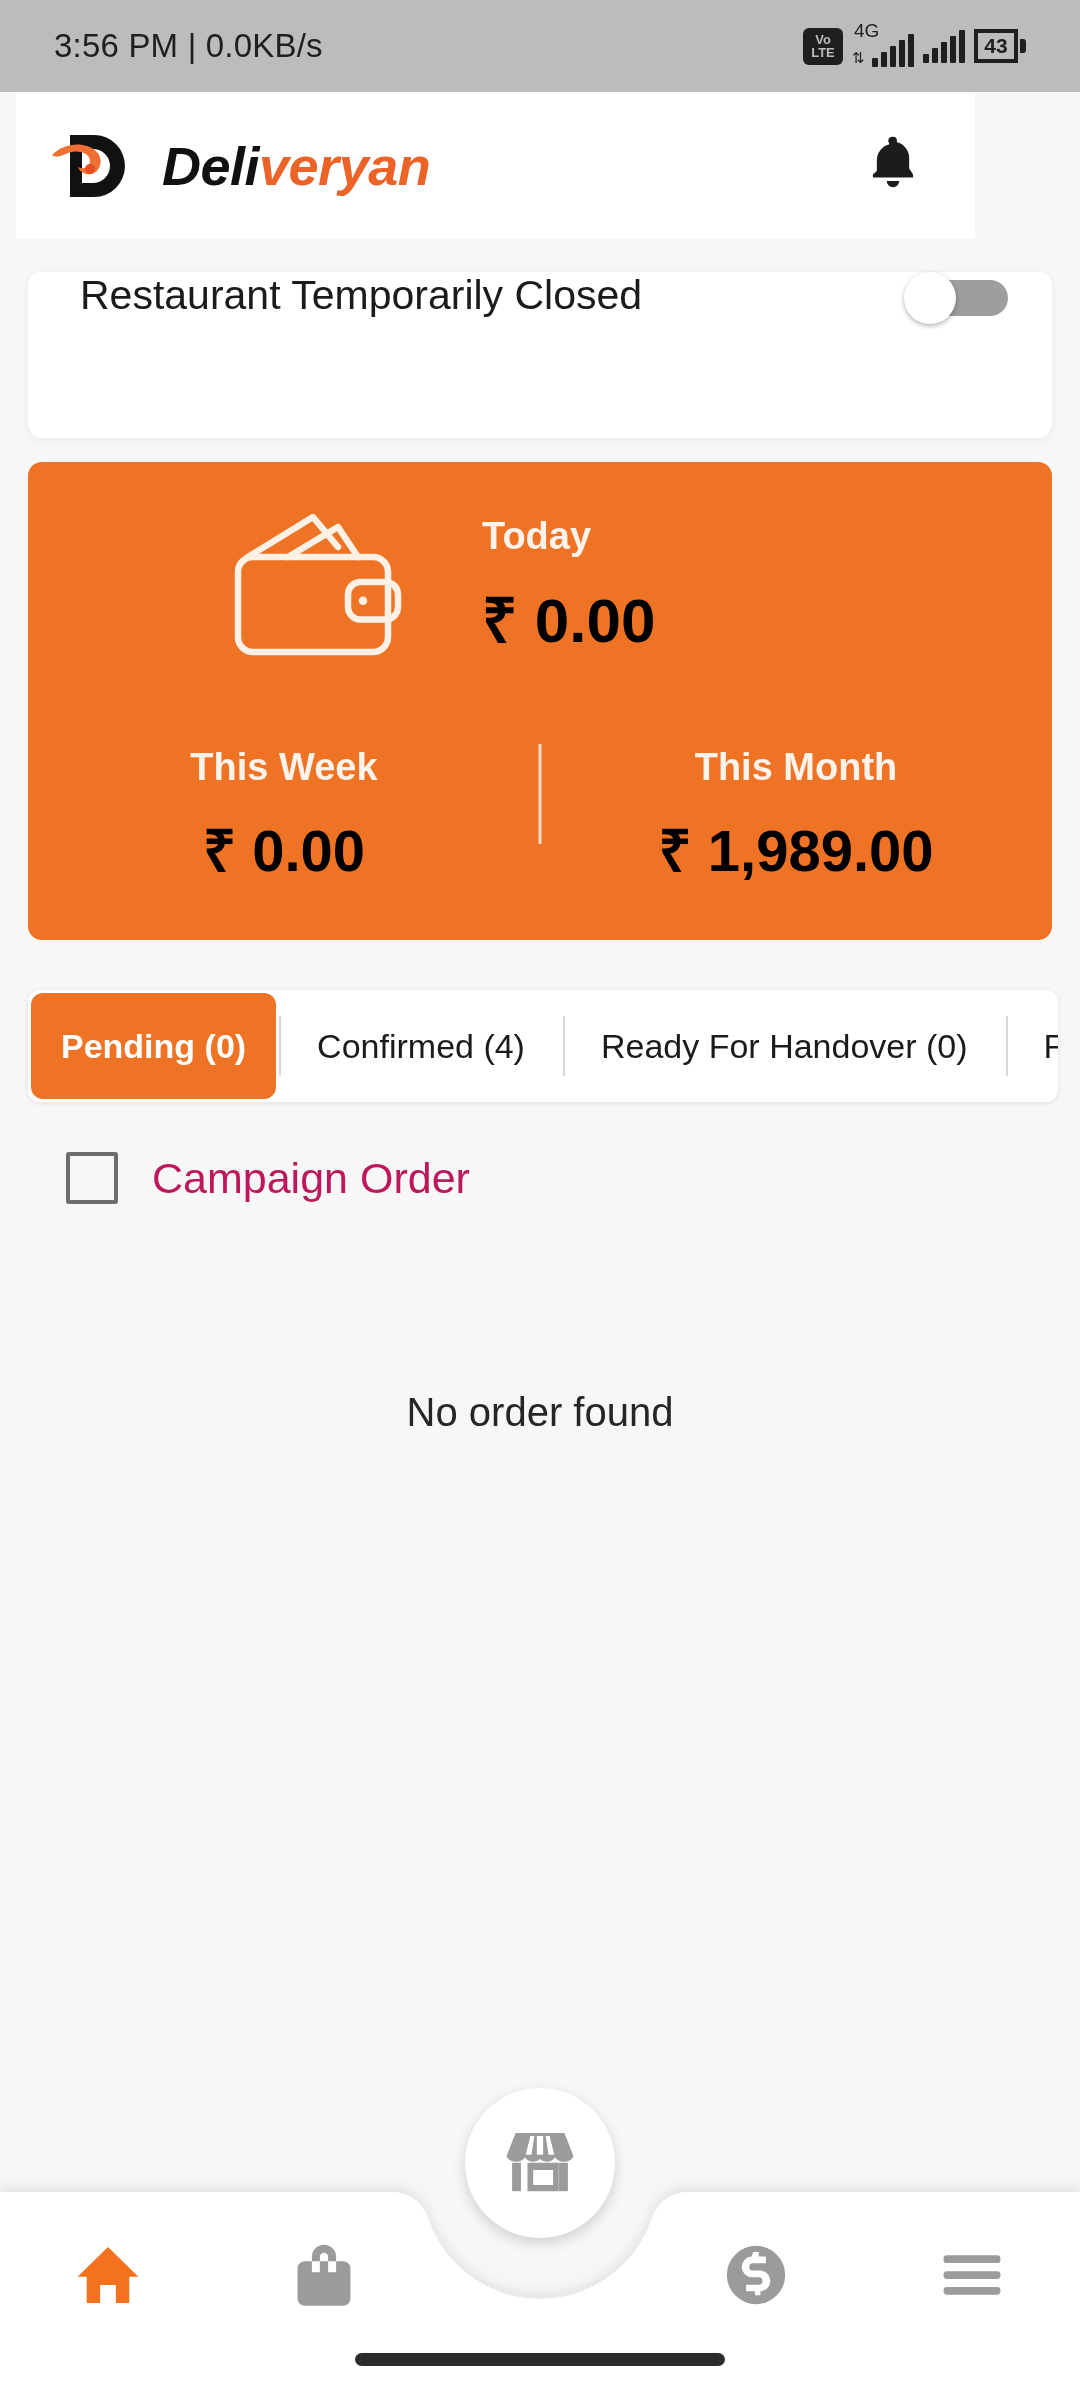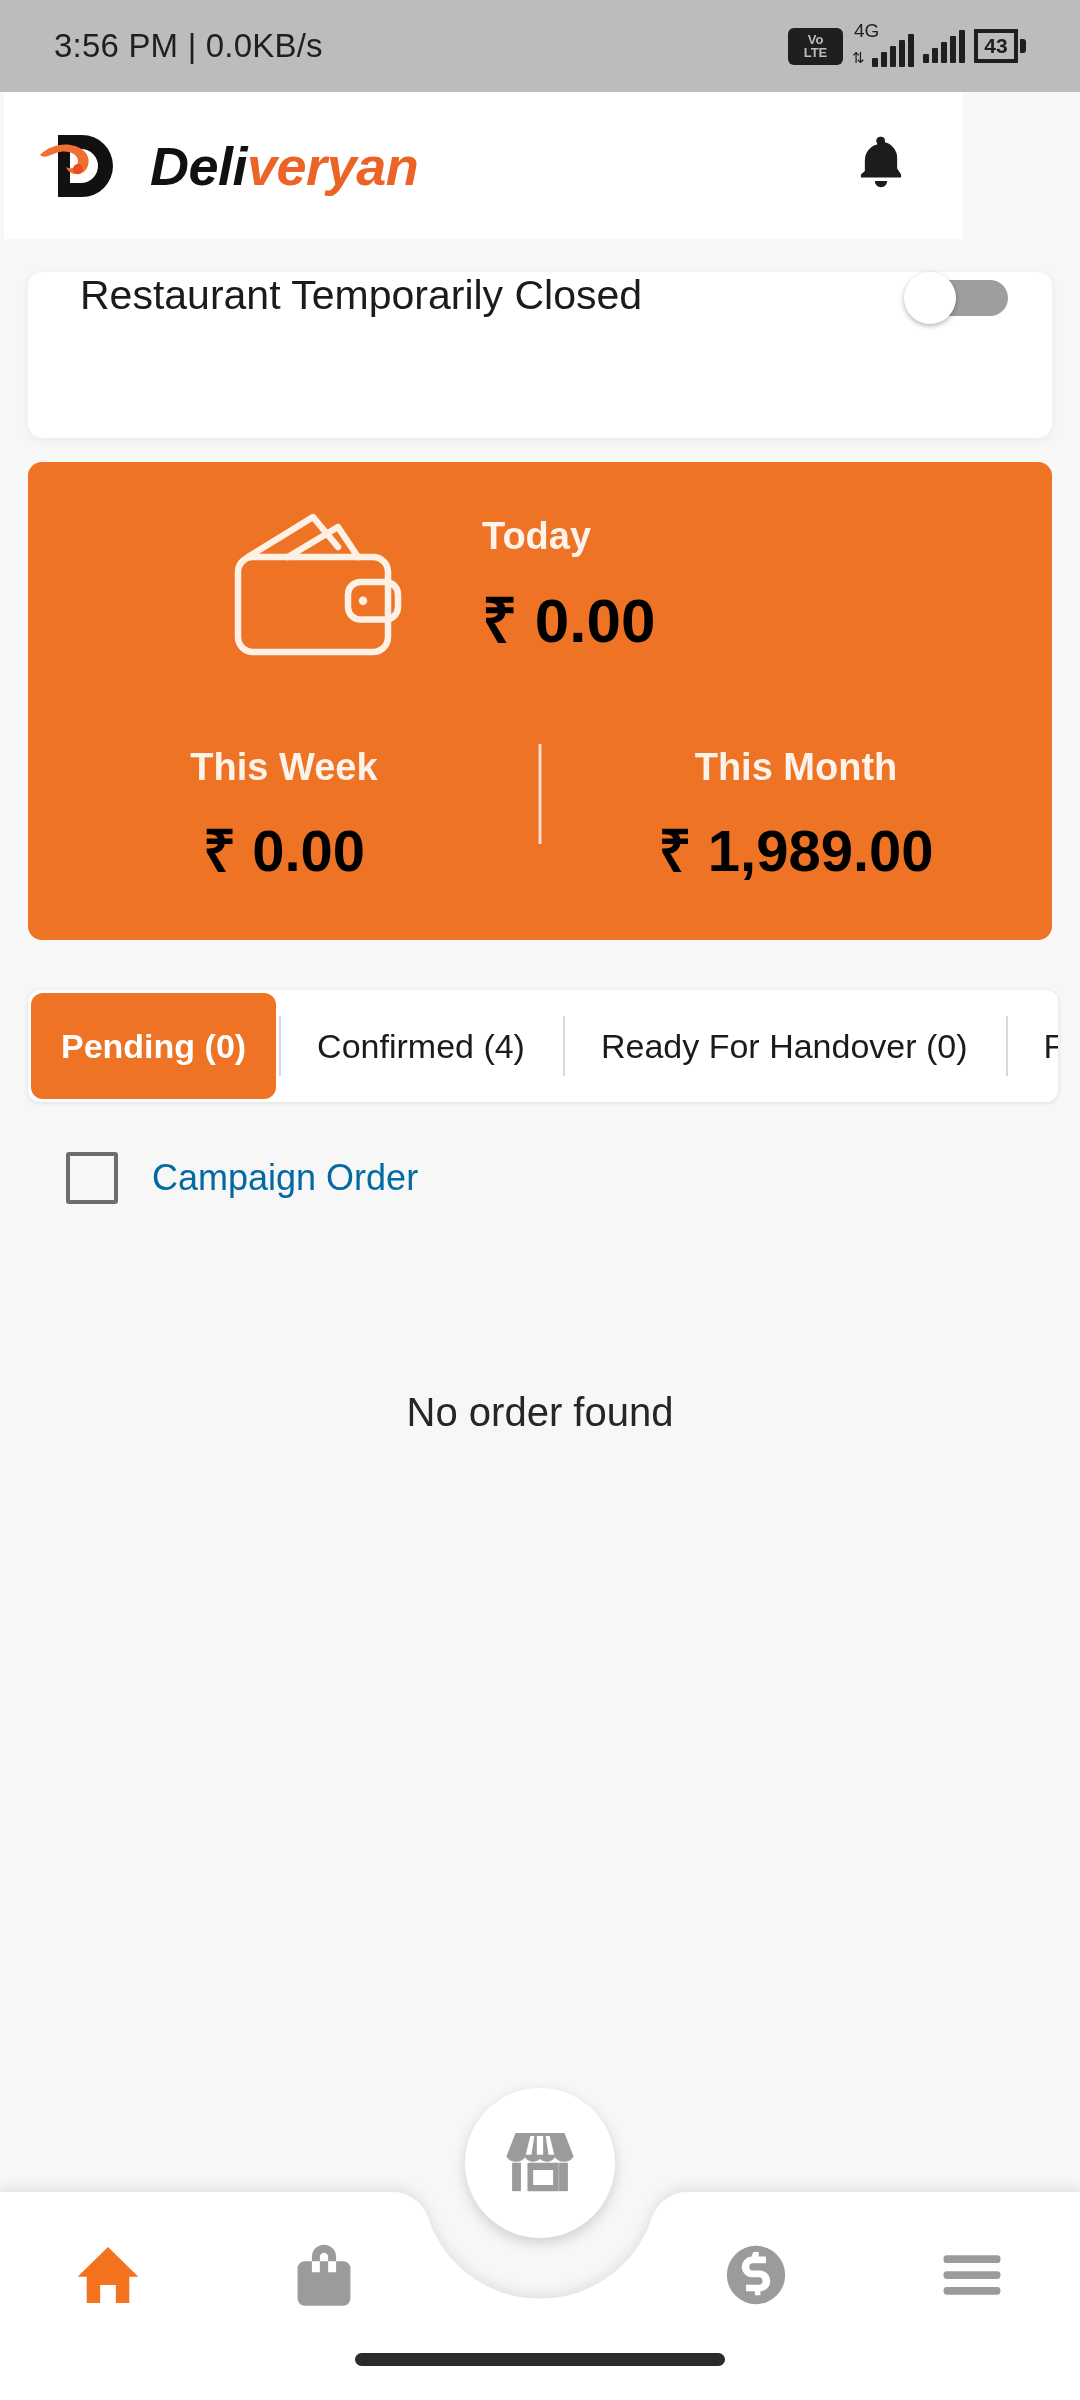--- a/index.html
+++ b/index.html
@@ -13,21 +13,21 @@
 
   
   .statusbar{
     position:absolute; top:0; left:0; width:1080px; height:92px;
     background:#bcbcbc; display:flex; align-items:center;
     justify-content:space-between; padding:16px 54px;
   }
   .sb-left{ font-size:33px; color:#1f1f1f; letter-spacing:.2px; }
   .sb-right{ display:flex; align-items:center; gap:9px; }
   .volte{
-    width:55px;height:37px;background:#1f1f1f;border-radius:6px;color:#bcbcbc;
+    width:40px;height:37px;background:#1f1f1f;border-radius:6px;color:#bcbcbc;
     display:flex;flex-direction:column;align-items:center;justify-content:center;
     font-size:13px;line-height:13px;font-weight:bold;
   }
   .netgrp{ position:relative; display:flex; align-items:flex-end; height:42px; }
   .g4{ position:absolute; top:-4px; left:2px; font-size:19px; color:#1f1f1f; line-height:19px;}
   .arrows{ position:absolute; bottom:2px; left:0; font-size:15px; color:#1f1f1f; line-height:15px;}
   .bars{ display:flex; align-items:flex-end; gap:3px; margin-left:20px; }
   .bars i{ display:block; width:6px; background:#1f1f1f; border-radius:1px; }
   .bars i:nth-child(1){height:9px}
   .bars i:nth-child(2){height:15px}
@@ -44,21 +44,21 @@
   .battery{ position:relative; display:flex; align-items:center; }
   .batt-body{
     width:44px;height:34px;border:4px solid #1f1f1f;border-radius:0;
     display:flex;align-items:center;justify-content:center;
     font-size:21px;font-weight:bold;color:#1f1f1f;
   }
   .batt-tip{ width:6px;height:14px;background:#1f1f1f;border-radius:0 3px 3px 0;margin-left:2px;}
 
   
   .appbar{
-    position:absolute; top:92px; left:4px; width:959px; height:147px;
+    position:absolute; top:92px; left:16px; width:959px; height:147px;
     background:#ffffff; display:flex; align-items:center;
     padding:0 46px 0 34px; justify-content:space-between;
   }
   .brand{ display:flex; align-items:center; gap:30px; }
   .mark{ position:relative; width:82px; height:74px; }
   .logotext{ font-size:54px; font-weight:bold; font-style:italic; letter-spacing:-0.5px; line-height:1;}
   .logotext .blk{ color:#111111; }
   .logotext .org{ color:#ec6327; }
   .bell-btn{ width:72px; height:72px; display:flex; align-items:center; justify-content:center; }
 
@@ -125,21 +125,21 @@
     content:""; position:absolute; left:0; top:26px; bottom:26px;
     width:2px; background:#d8d8d8;
   }
 
   
   .campaign{
     position:absolute; left:66px; top:1152px;
     display:flex; align-items:center; gap:34px;
   }
   .cbox{ width:52px; height:52px; border:4px solid #6d6d6d; border-radius:3px; background:transparent;}
-  .clabel{ font-size:36px; color:#0369a1; }
+  .clabel{ font-size:43px; color:#be185d; }
 
   
   .empty{
     position:absolute; left:0; top:1390px; width:1080px;
     text-align:center; font-size:40px; color:#262626;
   }
 
   
   .navbar{
     position:absolute; left:0; bottom:0; width:1080px; height:250px;

